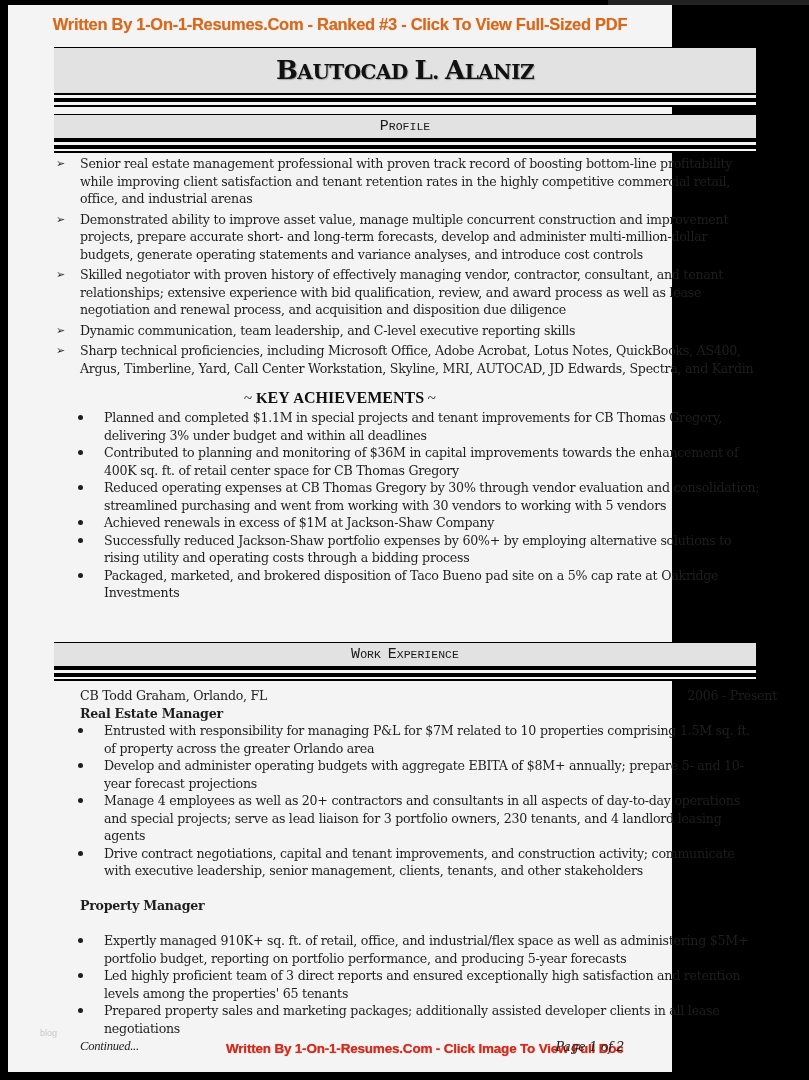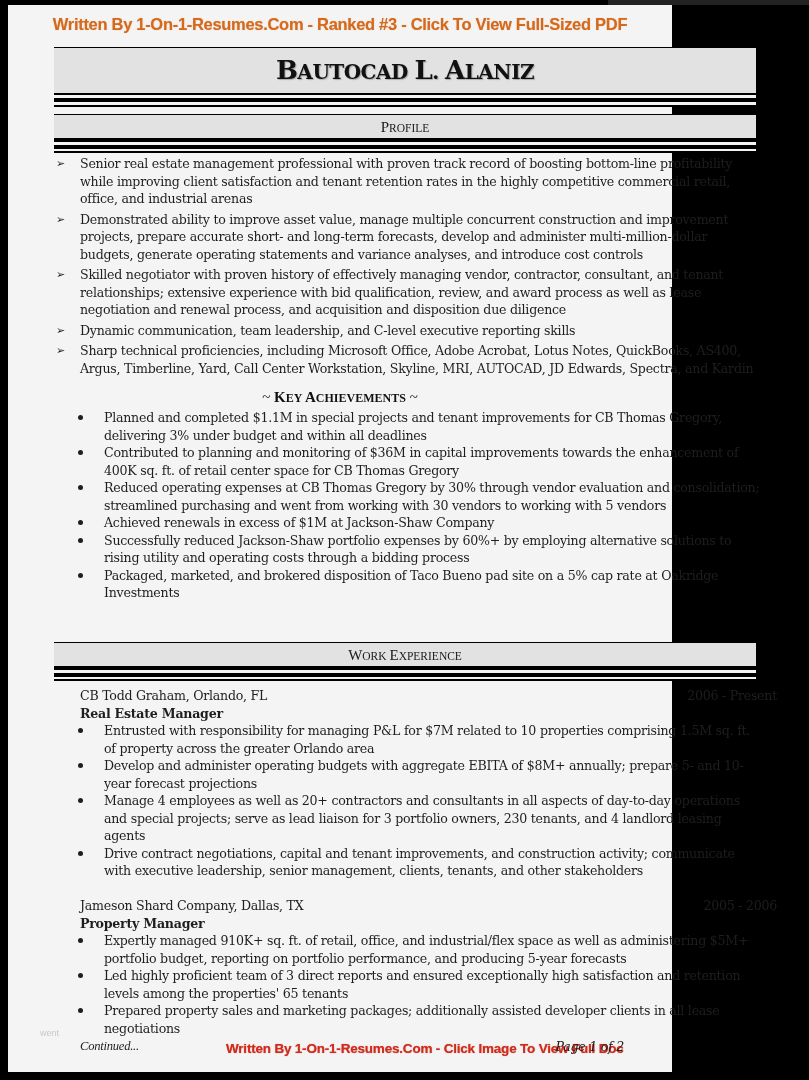--- a/index.html
+++ b/index.html
@@ -33,41 +33,41 @@
   .name-band .fill { height: 45px; }
   .name {
     font-family: "DejaVu Serif", serif; font-weight: bold; font-size: 26px;
     line-height: 45px; color: #111; letter-spacing: -0.5px;
     text-shadow: 1px 1px 1px rgba(0,0,0,0.25);
   }
   .name .sc { font-size: 20px; }
 
   .sec-band .fill { height: 23px; }
   .sec-title {
-    font-family: Liberation Serif, serif; font-size: 15px; line-height: 24px; color: #1a1a1a; margin-top: 32px;
+    font-family: Liberation Mono, monospace; font-size: 15px; line-height: 24px; color: #1a1a1a; margin-top: 32px;
   }
   .sec-title .sc { font-size: 11.5px; }
   .profile-band { top: 109px; }
   .work-band { top: 637px; }
 
   .txt {
     font-family: "DejaVu Serif", serif; font-size: 12.6px; line-height: 17.5px;
     color: #1e1e1e; letter-spacing: -0.25px; margin-left: 24px;
   }
   .profile-list { position: absolute; left: 46px; top: 150px; width: 710px; margin: 0; padding: 0; list-style: none; }
   .profile-list li { position: relative; padding-left: 26px; margin-bottom: 3px; }
   .profile-list li .arrow {
     position: absolute; left: 2px; top: 0; font-size: 11px; font-family: "DejaVu Sans", sans-serif;
   }
 
   .ka-title {
     position: absolute; left: 0; width: 100%; top: 384px; text-align: center;
     font-family: "Liberation Serif", serif; font-weight: bold; font-size: 15px; color: #111;
   }
-  .ka-title .sc { font-size: 12px; }
+  .ka-title .sc { font-size: 16px; }
   .ka-title .tilde { font-weight: normal; }
 
   .bullets { margin: 0; padding: 0; list-style: none; position: absolute; }
   .bullets li { position: relative; padding-left: 50px; }
   .bullets li .dot {
     position: absolute; left: 24px; top: 6px; width: 5px; height: 5px; border-radius: 50%; background: #1e1e1e;
   }
   .ka-list { left: 46px; top: 404px; width: 710px; }
   .ka-list li { padding-left: 50px; }
 
@@ -175,29 +175,25 @@
     <div class="title">Real Estate Manager</div>
   </div>
   <ul class="bullets job1-list txt">
     <li><span class="dot"></span><span>Entrusted with responsibility for managing P&amp;L for $7M related to 10 properties comprising 1.5M sq. ft. of property across the greater Orlando area</span></li>
     <li><span class="dot"></span><span>Develop and administer operating budgets with aggregate EBITA of $8M+ annually; prepare 5- and 10-year forecast projections</span></li>
     <li><span class="dot"></span><span>Manage 4 employees as well as 20+ contractors and consultants in all aspects of day-to-day operations and special projects; serve as lead liaison for 3 portfolio owners, 230 tenants, and 4 landlord leasing agents</span></li>
     <li><span class="dot"></span><span>Drive contract negotiations, capital and tenant improvements, and construction activity;  communicate with executive leadership, senior management, clients, tenants, and other stakeholders</span></li>
   </ul>
 
   <div class="job-head job2 txt">
-    <div class="row">
-      <span>Jameson Shard Company, Dallas, TX</span>
-      <span>2005 - 2006</span>
-    </div>
     <div class="title">Property Manager</div>
   </div>
   <ul class="bullets job2-list txt">
     <li><span class="dot"></span><span>Expertly managed 910K+ sq. ft. of retail, office,  and industrial/flex space as well as administering $5M+ portfolio budget, reporting on portfolio performance, and producing 5-year forecasts</span></li>
     <li><span class="dot"></span><span>Led highly proficient team of 3 direct reports and ensured exceptionally high satisfaction and retention levels among the properties' 65 tenants</span></li>
     <li><span class="dot"></span><span>Prepared property sales and marketing packages; additionally assisted developer clients in all lease negotiations</span></li>
   </ul>
 
-  <div class="watermark">went</div>
+  <div class="watermark">blog</div>
   <div class="footer-cont txt">Continued...</div>
   <div class="footer-banner">Written By 1-On-1-Resumes.Com - Click Image To View Full Doc</div>
   <div class="footer-page txt">Page 1 of 2</div>
 </div>
 
 </body></html>

